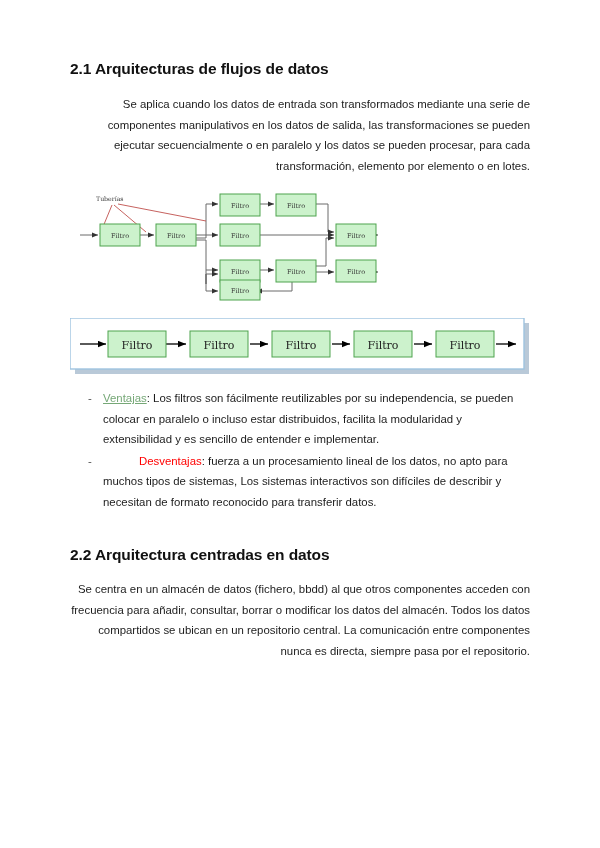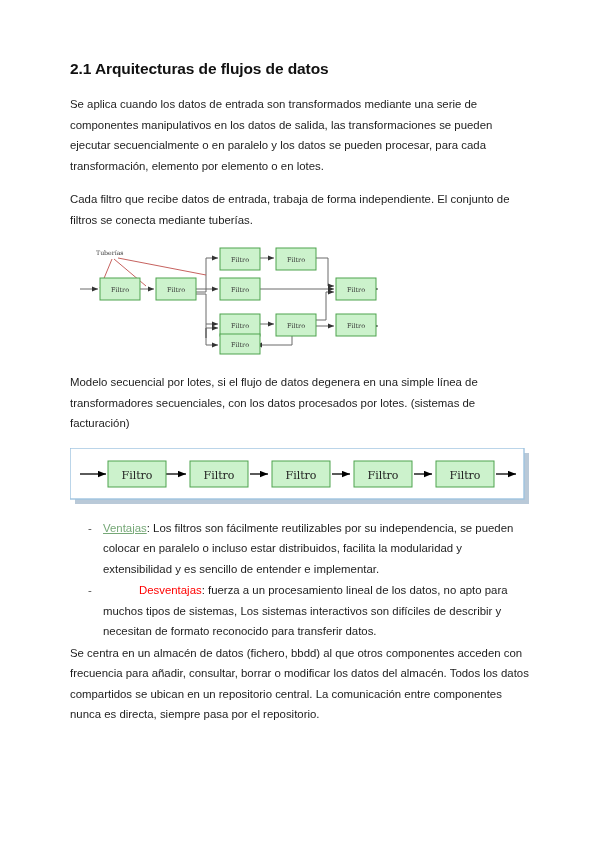--- a/index.html
+++ b/index.html
@@ -39,21 +39,21 @@
   }
   h2.heading.second {
     margin-top: 34px;
     margin-bottom: 15px;
   }
   p.para {
     font-size: 11.4px;
     line-height: 20.5px;
     margin: 0 0 13px 0;
     color: #1c1c1c;
-    text-align: left;
+    text-align: right;
   }
 
   
   .bullets {
     margin: 12px 0 0 0;
     padding: 0;
     list-style: none;
   }
   .bullets li {
     position: relative;
@@ -94,21 +94,20 @@
 <body>
 
 <div class="page">
   <div class="content">
 
     <h2 class="heading">2.1 Arquitecturas de flujos de datos</h2>
 
     <p class="para">Se aplica cuando los datos de entrada son transformados mediante una serie de componentes manipulativos en los datos de salida, las transformaciones se pueden ejecutar secuencialmente o en paralelo y los datos se pueden procesar, para cada transformación, elemento por elemento o en lotes.</p>
 
 
-    <p class="para">Cada filtro que recibe datos de entrada, trabaja de forma independiente. El conjunto de filtros se conecta mediante tuberías.</p>
 
     <div class="fig-network">
       <svg width="300" height="112" viewBox="0 0 300 112" xmlns="http://www.w3.org/2000/svg">
         <defs>
           <marker id="ah" markerWidth="7" markerHeight="7" refX="6" refY="2.6" orient="auto" markerUnits="userSpaceOnUse">
             <path d="M0,0 L6,2.6 L0,5.2 z" fill="#333333"></path>
           </marker>
         </defs>
 
         <g stroke="#6b6b6b" stroke-width="1" fill="none" marker-end="url(#ah)">
@@ -199,21 +198,20 @@
             <text x="278" y="84" text-anchor="middle" font-family="DejaVu Serif, serif" font-size="6.4" fill="#333333">Filtro</text>
           </g>
           <g>
             <rect x="142" y="90" width="40" height="20" fill="#ccf2cc" stroke="#4ea34e" stroke-width="1"></rect>
             <text x="162" y="103" text-anchor="middle" font-family="DejaVu Serif, serif" font-size="6.4" fill="#333333">Filtro</text>
           </g>
         </g>
       </svg>
     </div>
 
-    <p class="para">Modelo secuencial por lotes, si el flujo de datos degenera en una simple línea de transformadores secuenciales, con los datos procesados por lotes. (sistemas de facturación)</p>
 
     <div class="fig-seq">
       <svg width="462" height="58" viewBox="0 0 462 58" xmlns="http://www.w3.org/2000/svg">
         <defs>
           <marker id="ah2" markerWidth="9" markerHeight="8" refX="8" refY="3.2" orient="auto" markerUnits="userSpaceOnUse">
             <path d="M0,0 L8,3.2 L0,6.4 z" fill="#000000"></path>
           </marker>
         </defs>
 
         <rect x="5" y="5" width="454" height="51" fill="#b9c9d8"></rect>
@@ -256,17 +254,18 @@
 
     <ul class="bullets">
       <li>
         <span class="dash">-</span><span class="kw-green">Ventajas</span><span>: </span><span>Los filtros son fácilmente reutilizables por su independencia, se pueden colocar en paralelo o incluso estar distribuidos,  facilita la modularidad y extensibilidad y es sencillo de entender e implementar.</span>
       </li>
       <li>
         <span class="dash">-</span><span class="kw-red">Desventajas</span><span>:  </span><span>fuerza a un procesamiento lineal de los datos, no apto para muchos tipos de sistemas, Los sistemas interactivos son difíciles de describir y necesitan de formato reconocido para transferir datos.</span>
       </li>
     </ul>
 
+    <h2 class="heading second">2.2 Arquitectura centradas en datos</h2>
 
     <p class="para">Se centra en un almacén de datos (fichero, bbdd) al que otros componentes acceden con frecuencia para añadir, consultar, borrar o modificar los datos del almacén. Todos los datos compartidos se ubican en un repositorio central. La comunicación entre componentes nunca es directa, siempre pasa por el repositorio.</p>
 
   </div>
 </div>
 
 </body></html>

